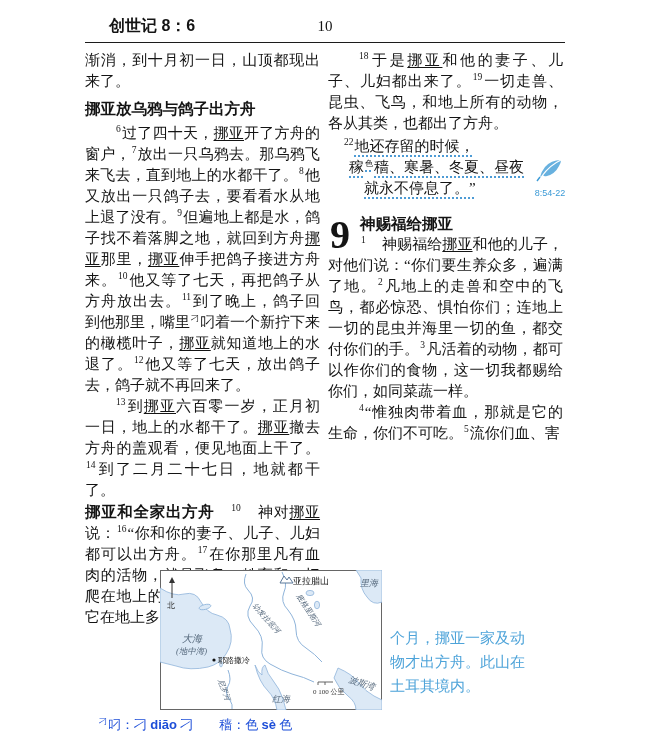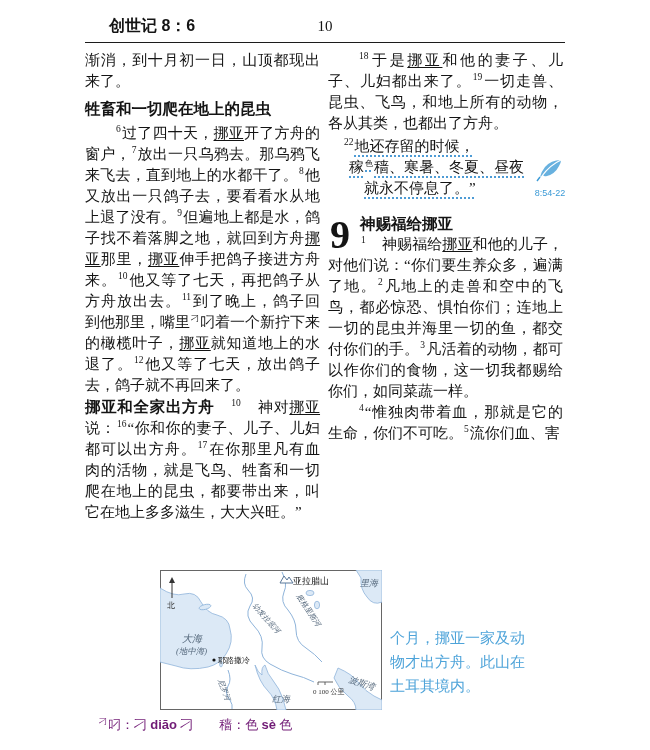--- a/index.html
+++ b/index.html
@@ -35,38 +35,39 @@
   .pinyin{font-family:"Liberation Sans","DejaVu Sans",sans-serif;font-weight:bold;}
   
   #marginnote{position:absolute;left:528px;top:158px;width:44px;text-align:center;color:#3b9ad6;}
   #marginref{font-family:"Liberation Sans","DejaVu Sans",sans-serif;font-size:9px;margin-top:2px;}
   
   #mapbox{position:absolute;left:160px;top:570px;width:222px;height:140px;}
   
   #sidenote{position:absolute;left:390px;top:626px;width:150px;color:#4da3d9;
             font-size:15px;line-height:24px;text-align:left;}
   
-  #footnote{position:absolute;left:98px;top:716px;font-size:13px;color:#701a75;}
+  #footnote{position:absolute;left:98px;top:716px;font-size:13px;color:#1d4ed8;}
 </style>
 </head>
 <body>
 
 <div id="page">
 
   <div id="hdr">
     <div id="bookref">创世记 8：6</div>
     <div id="pageno">10</div>
   </div>
   <div id="hdr-rule"></div>
 
   <div id="cols">
     <div class="col" id="col-left">
         <p class="para"><span>渐消，到十月初一日，山顶都现出来了。</span></p>
-        <p class="para sect-head">牲畜和一切爬在地上的昆虫</p>
+        <p class="para sect-head">挪亚放乌鸦与鸽子出方舟</p>
         <p class="para ind"><sup class="verse">6</sup><span>过了四十天，</span><span class="pname">挪亚</span><span>开了方舟的窗户，</span><sup class="verse">7</sup><span>放出一只乌鸦去。那乌鸦飞来飞去，直到地上的水都干了。</span><sup class="verse">8</sup><span>他又放出一只鸽子去，要看看水从地上退了没有。</span><sup class="verse">9</sup><span>但遍地上都是水，鸽子找不着落脚之地，就回到方舟</span><span class="pname">挪亚</span><span>那里，</span><span class="pname">挪亚</span><span>伸手把鸽子接进方舟来。</span><sup class="verse">10</sup><span>他又等了七天，再把鸽子从方舟放出去。</span><sup class="verse">11</sup><span>到了晚上，鸽子回到他那里，嘴里</span><sup class="fnmark">刁</sup><span>叼着一个新拧下来的橄榄叶子，</span><span class="pname">挪亚</span><span>就知道地上的水退了。</span><sup class="verse">12</sup><span>他又等了七天，放出鸽子去，鸽子就不再回来了。</span></p>
+        <p class="para ind"><sup class="verse">13</sup><span>到</span><span class="pname">挪亚</span><span>六百零一岁，正月初一日，地上的水都干了。</span><span class="pname">挪亚</span><span>撤去方舟的盖观看，便见地面上干了。</span><sup class="verse">14</sup><span>到了二月二十七日，地就都干了。</span></p>
         <p class="para"><span class="runhead">挪亚和全家出方舟</span><span>　</span><sup class="verse">10</sup><span>　神对</span><span class="pname">挪亚</span><span>说：</span><sup class="verse">16</sup><span>“你和你的妻子、儿子、儿妇都可以出方舟。</span><sup class="verse">17</sup><span>在你那里凡有血肉的活物，就是飞鸟、牲畜和一切爬在地上的昆虫，都要带出来，叫它在地上多多滋生，大大兴旺。”</span></p>
       </div>
     <div class="col" id="col-right">
         <p class="para ind"><sup class="verse">18</sup><span>于是</span><span class="pname">挪亚</span><span>和他的妻子、儿子、儿妇都出来了。</span><sup class="verse">19</sup><span>一切走兽、昆虫、飞鸟，和地上所有的动物，各从其类，也都出了方舟。</span></p>
         <div class="poem">
           <div class="pline" style="padding-left: 1em;"><sup class="verse">22</sup><span class="dotted">地还存留的时候，</span></div>
           <div class="pline" style="padding-left: 1.4em;"><span class="dotted">稼</span><sup class="fnmark dotted">色</sup><span class="dotted">穑、寒暑、冬夏、昼夜</span></div>
           <div class="pline" style="padding-left: 2.4em;"><span class="dotted">就永不停息了。”</span></div>
         </div>
         <div class="para chapter"><span class="chapnum">9</span><span class="chap-title">神赐福给挪亚</span><sup class="verse">1</sup><span>　神赐福给</span><span class="pname">挪亚</span><span>和他的儿子，对他们说：“你们要生养众多，遍满了地。</span><sup class="verse">2</sup><span>凡地上的走兽和空中的飞鸟，都必惊恐、惧怕你们；连地上一切的昆虫并海里一切的鱼，都交付你们的手。</span><sup class="verse">3</sup><span>凡活着的动物，都可以作你们的食物，这一切我都赐给你们，如同菜蔬一样。</span></div>

